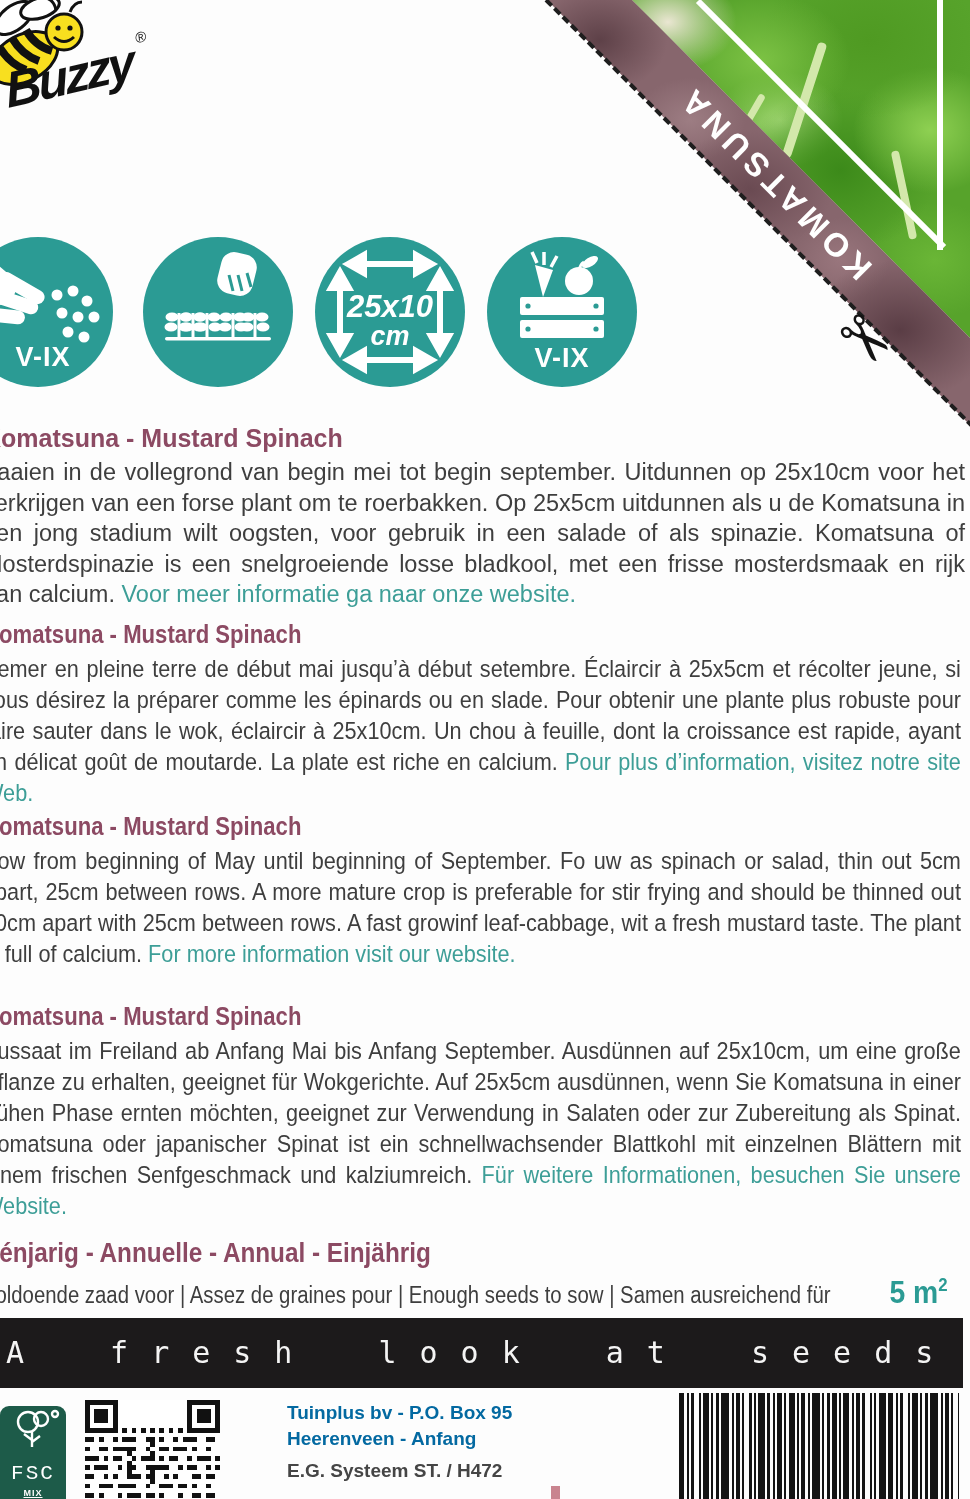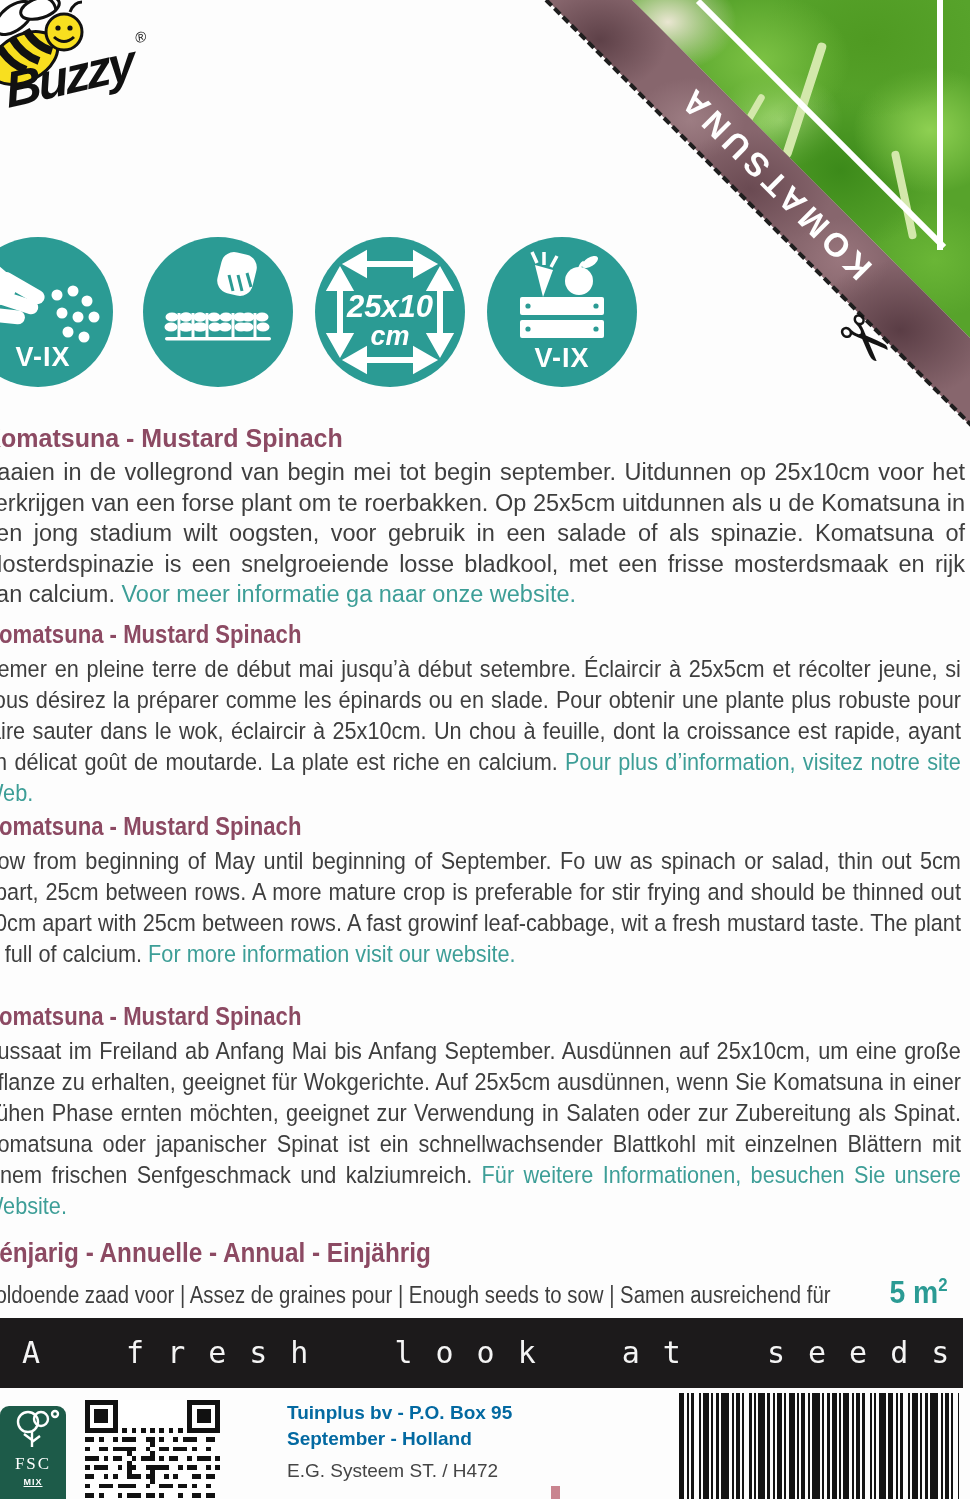--- a/index.html
+++ b/index.html
@@ -65,31 +65,31 @@
   .annual{position:absolute;left:-17px;top:1238px;width:1105px;transform:scaleX(0.9);transform-origin:left top;
     font-size:27px;font-weight:bold;color:#8c4a63;}
   .seeds-line{position:absolute;left:-17px;top:1274px;width:1090px;transform:scaleX(0.885);transform-origin:left top;
     display:flex;justify-content:space-between;align-items:baseline;}
   .seeds-label{font-size:23px;color:#3e3e3e;}
   .seeds-area{font-size:32px;font-weight:bold;color:#2b9b94;white-space:nowrap;}
   .seeds-area sup{font-size:19px;}
   
   .banner{position:absolute;left:0;top:1318px;width:963px;height:70px;background:#1c1a1b;}
   .banner span{
-    display:block;line-height:70px;padding-left:22px;color:#f4f4f4;white-space:nowrap;
+    display:block;line-height:70px;padding-left:6px;color:#f4f4f4;white-space:nowrap;
     font-family:"DejaVu Sans Mono",monospace;font-size:30px;letter-spacing:23px;word-spacing:22px;
   }
   
   .fsc{position:absolute;left:0;top:1406px;width:66px;height:95px;background:#1d5b49;border-radius:9px 9px 0 0;
     text-align:center;color:#fff;}
-  .fsc .fsc-name{font-family:Liberation Serif, serif;font-size:17px;letter-spacing:2px;margin-top:2px;}
+  .fsc .fsc-name{font-family:Liberation Mono, monospace;font-size:21px;letter-spacing:2px;margin-top:10px;}
   .fsc .fsc-mix{font-size:9px;font-weight:bold;letter-spacing:1px;margin-top:3px;text-decoration:underline;}
   .qr{position:absolute;left:85px;top:1400px;width:135px;height:135px;}
   .address{position:absolute;left:287px;top:1400px;font-size:19px;line-height:26px;color:#0369a1;font-weight:bold;}
-  .syscode{position:absolute;left:287px;top:1460px;font-size:19px;color:#454545;font-weight:normal;}
+  .syscode{position:absolute;left:287px;top:1460px;font-size:19px;color:#454545;font-weight:bold;}
   .barcode{position:absolute;left:679px;top:1393px;width:280px;height:106px;}
   .pink-dot{position:absolute;left:551px;top:1486px;width:9px;height:13px;background:#c9848f;}
 </style>
 </head>
 <body>
 
 <div id="packet">
 
   <div class="leaf-photo">
     <div class="stem stem1"></div>
@@ -279,21 +279,21 @@
       <line x1="9" y1="24.5" x2="29" y2="24.5" stroke-dasharray="2 2 1 1 3 1 1 2"></line>
       <line x1="9" y1="26.5" x2="29" y2="26.5" stroke-dasharray="1 2 2 1 1 3 1 1"></line>
       <line x1="9" y1="28.2" x2="29" y2="28.2" stroke-dasharray="2 1 3 1 1 2 2 1" stroke-width="1.4"></line>
       <line x1="9.5" y1="8" x2="9.5" y2="21" stroke-dasharray="1 1 2 1"></line>
       <line x1="14.5" y1="8" x2="14.5" y2="21" stroke-dasharray="2 1 1 2"></line>
     </g>
   </svg>
 
   <div class="address">
     <div>Tuinplus bv - P.O. Box 95</div>
-    <div>September - Holland</div>
+    <div>Heerenveen - Anfang</div>
   </div>
   <div class="syscode">E.G. Systeem ST. / H472</div>
 
   <svg class="barcode" viewBox="0 0 280 106" preserveAspectRatio="none">
     <line x1="0" y1="53" x2="280" y2="53" stroke="#141414" stroke-width="106" stroke-dasharray="5 3 2 2 3 5 2 2 6 2 2 3 3 2 8 3 2 2 4 2 2 5 3 2 2 2 7 2 3 3 2 2 5 2 2 3 6 2 2 2 4 3 2 2 8 2 2 3 3 2 5 2 2 2 6 3 2 2 4 2 3 5 2 2 2 3 7 2"></line>
   </svg>
 
   <div class="pink-dot"></div>
 
 </div>

